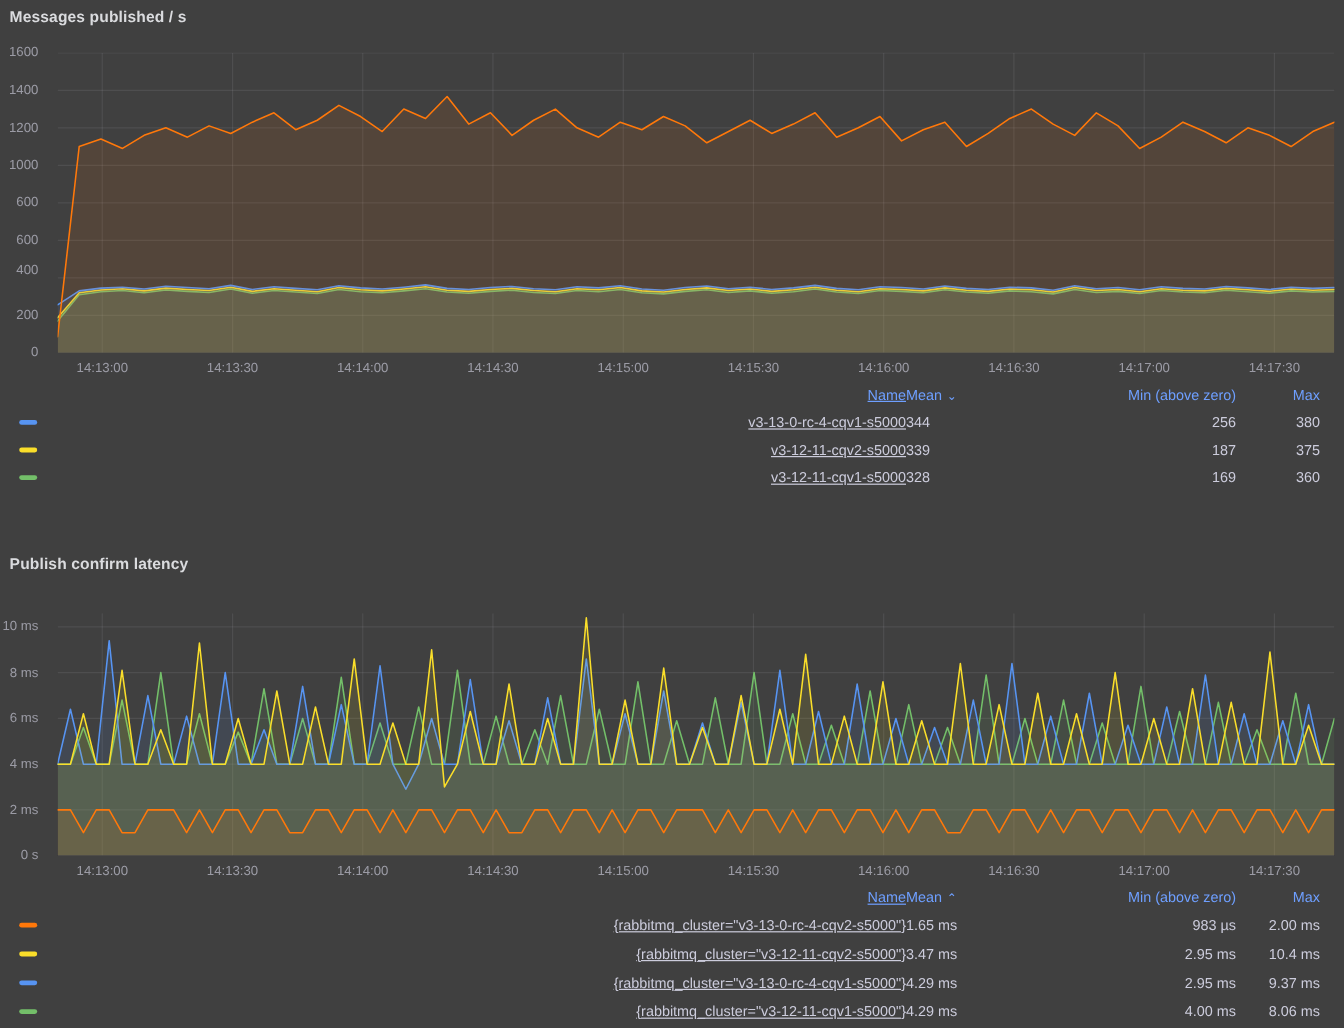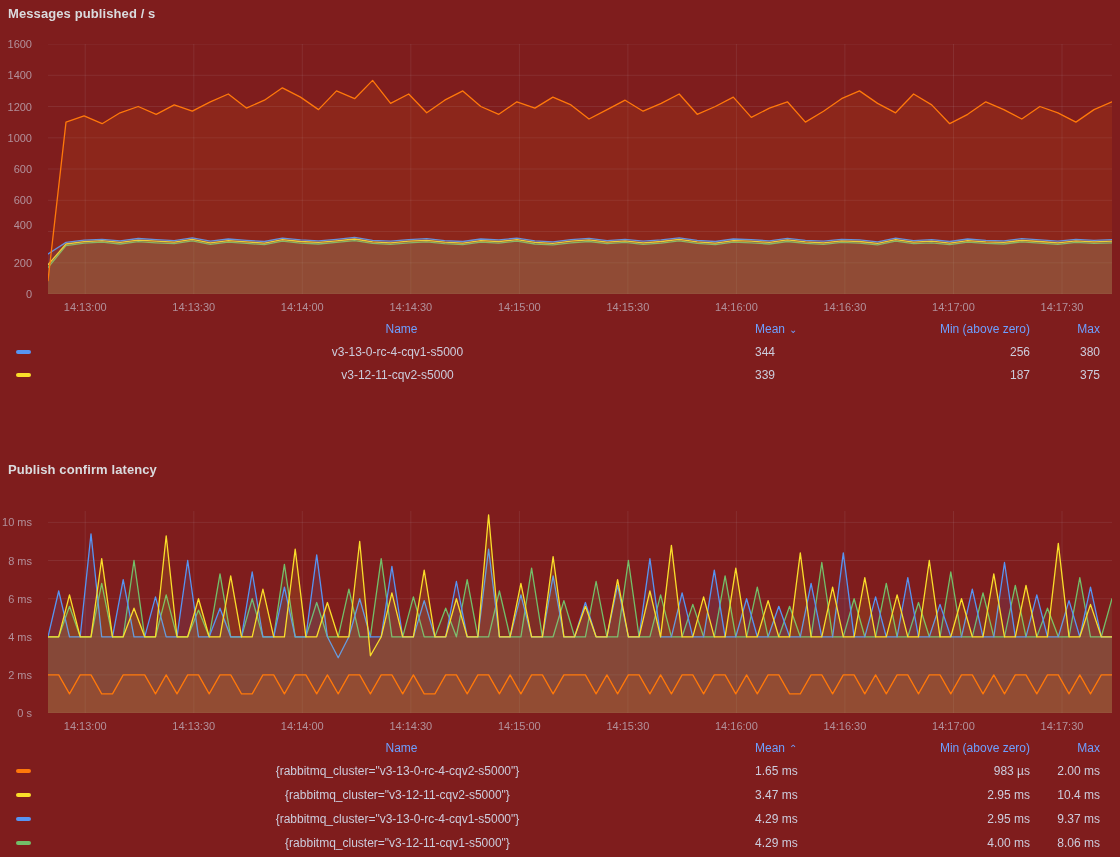--- a/index.html
+++ b/index.html
@@ -1,35 +1,35 @@
 <!DOCTYPE html>
 <html><head>
 <meta charset="utf-8">
 <style>
   html,body{margin:0;padding:0;background:#111217;}
-  .app{position:relative;width:1120px;height:857px;background:#7f1d1d;overflow:hidden;
+  .app{position:relative;width:1120px;height:857px;background:#404040;overflow:hidden;
        font-family:"Liberation Sans",sans-serif;}
   .panel{position:absolute;left:0;width:1120px;}
   .panel-title{position:absolute;left:8px;color:#dadbde;font-size:13px;font-weight:600;letter-spacing:.1px;}
   .plot{position:absolute;left:48px;width:1064px;}
   .plot svg{display:block;}
   .yaxis{position:absolute;left:0;width:40px;}
   .xaxis{position:absolute;left:48px;width:1064px;height:16px;}
   .tick{color:rgba(204,204,220,.65);font-size:11px;line-height:14px;}
   .ytick{position:absolute;right:8px;white-space:nowrap;}
   .xtick{position:absolute;top:0;width:80px;text-align:center;white-space:nowrap;}
   .legend{position:absolute;left:0;right:0;}
   .lheader,.lrow{display:flex;align-items:center;padding-right:20px;box-sizing:border-box;width:1120px;}
   .lheader{height:22px;padding-left:48px;}
   .lheader .hcell{color:#6e9fff;font-size:12px;font-weight:500;white-space:nowrap;cursor:pointer;}
   .caret{margin-left:4px;font-size:10px;color:#6e9fff;}
   .lrow{padding-left:16px;color:#ccccdc;font-size:12px;}
   .rows-0 .lrow{height:23px;}
   .rows-1 .lrow{height:24px;}
-  .c-name{flex:1;text-align:center;overflow:hidden;white-space:nowrap;}
+  .c-name{flex:1;text-align:right;overflow:hidden;white-space:nowrap;text-decoration:underline;}
   .c-mean{width:130px;}
   .c-min{width:145px;text-align:right;}
   .c-max{width:70px;text-align:right;}
   .swatch{display:inline-block;width:15px;height:4px;border-radius:2px;margin-right:9px;flex:none;cursor:pointer;}
   .lname{cursor:pointer;}
 </style>
 </head>
 <body>
 
 <div class="app">
@@ -105,20 +105,27 @@
             <span class="c-min">256</span>
             <span class="c-max">380</span>
           </div>
           <div class="lrow">
             <span class="swatch" style="background: rgb(250, 222, 42);"></span>
             <span class="c-name lname">v3-12-11-cqv2-s5000</span>
             <span class="c-mean">339</span>
             <span class="c-min">187</span>
             <span class="c-max">375</span>
           </div>
+          <div class="lrow">
+            <span class="swatch" style="background: rgb(115, 191, 105);"></span>
+            <span class="c-name lname">v3-12-11-cqv1-s5000</span>
+            <span class="c-mean">328</span>
+            <span class="c-min">169</span>
+            <span class="c-max">360</span>
+          </div>
         </div>
     </div>
   </div>
 
   <div class="panel" style="top:455px;height:402px;">
     <div class="panel-title" style="top:7px;">Publish confirm latency</div>
     <div class="yaxis" style="top:56px;height:202px;">
         <div class="ytick tick" style="top: 195px;">0 s</div>
         <div class="ytick tick" style="top: 156.887px;">2 ms</div>
         <div class="ytick tick" style="top: 118.774px;">4 ms</div>

